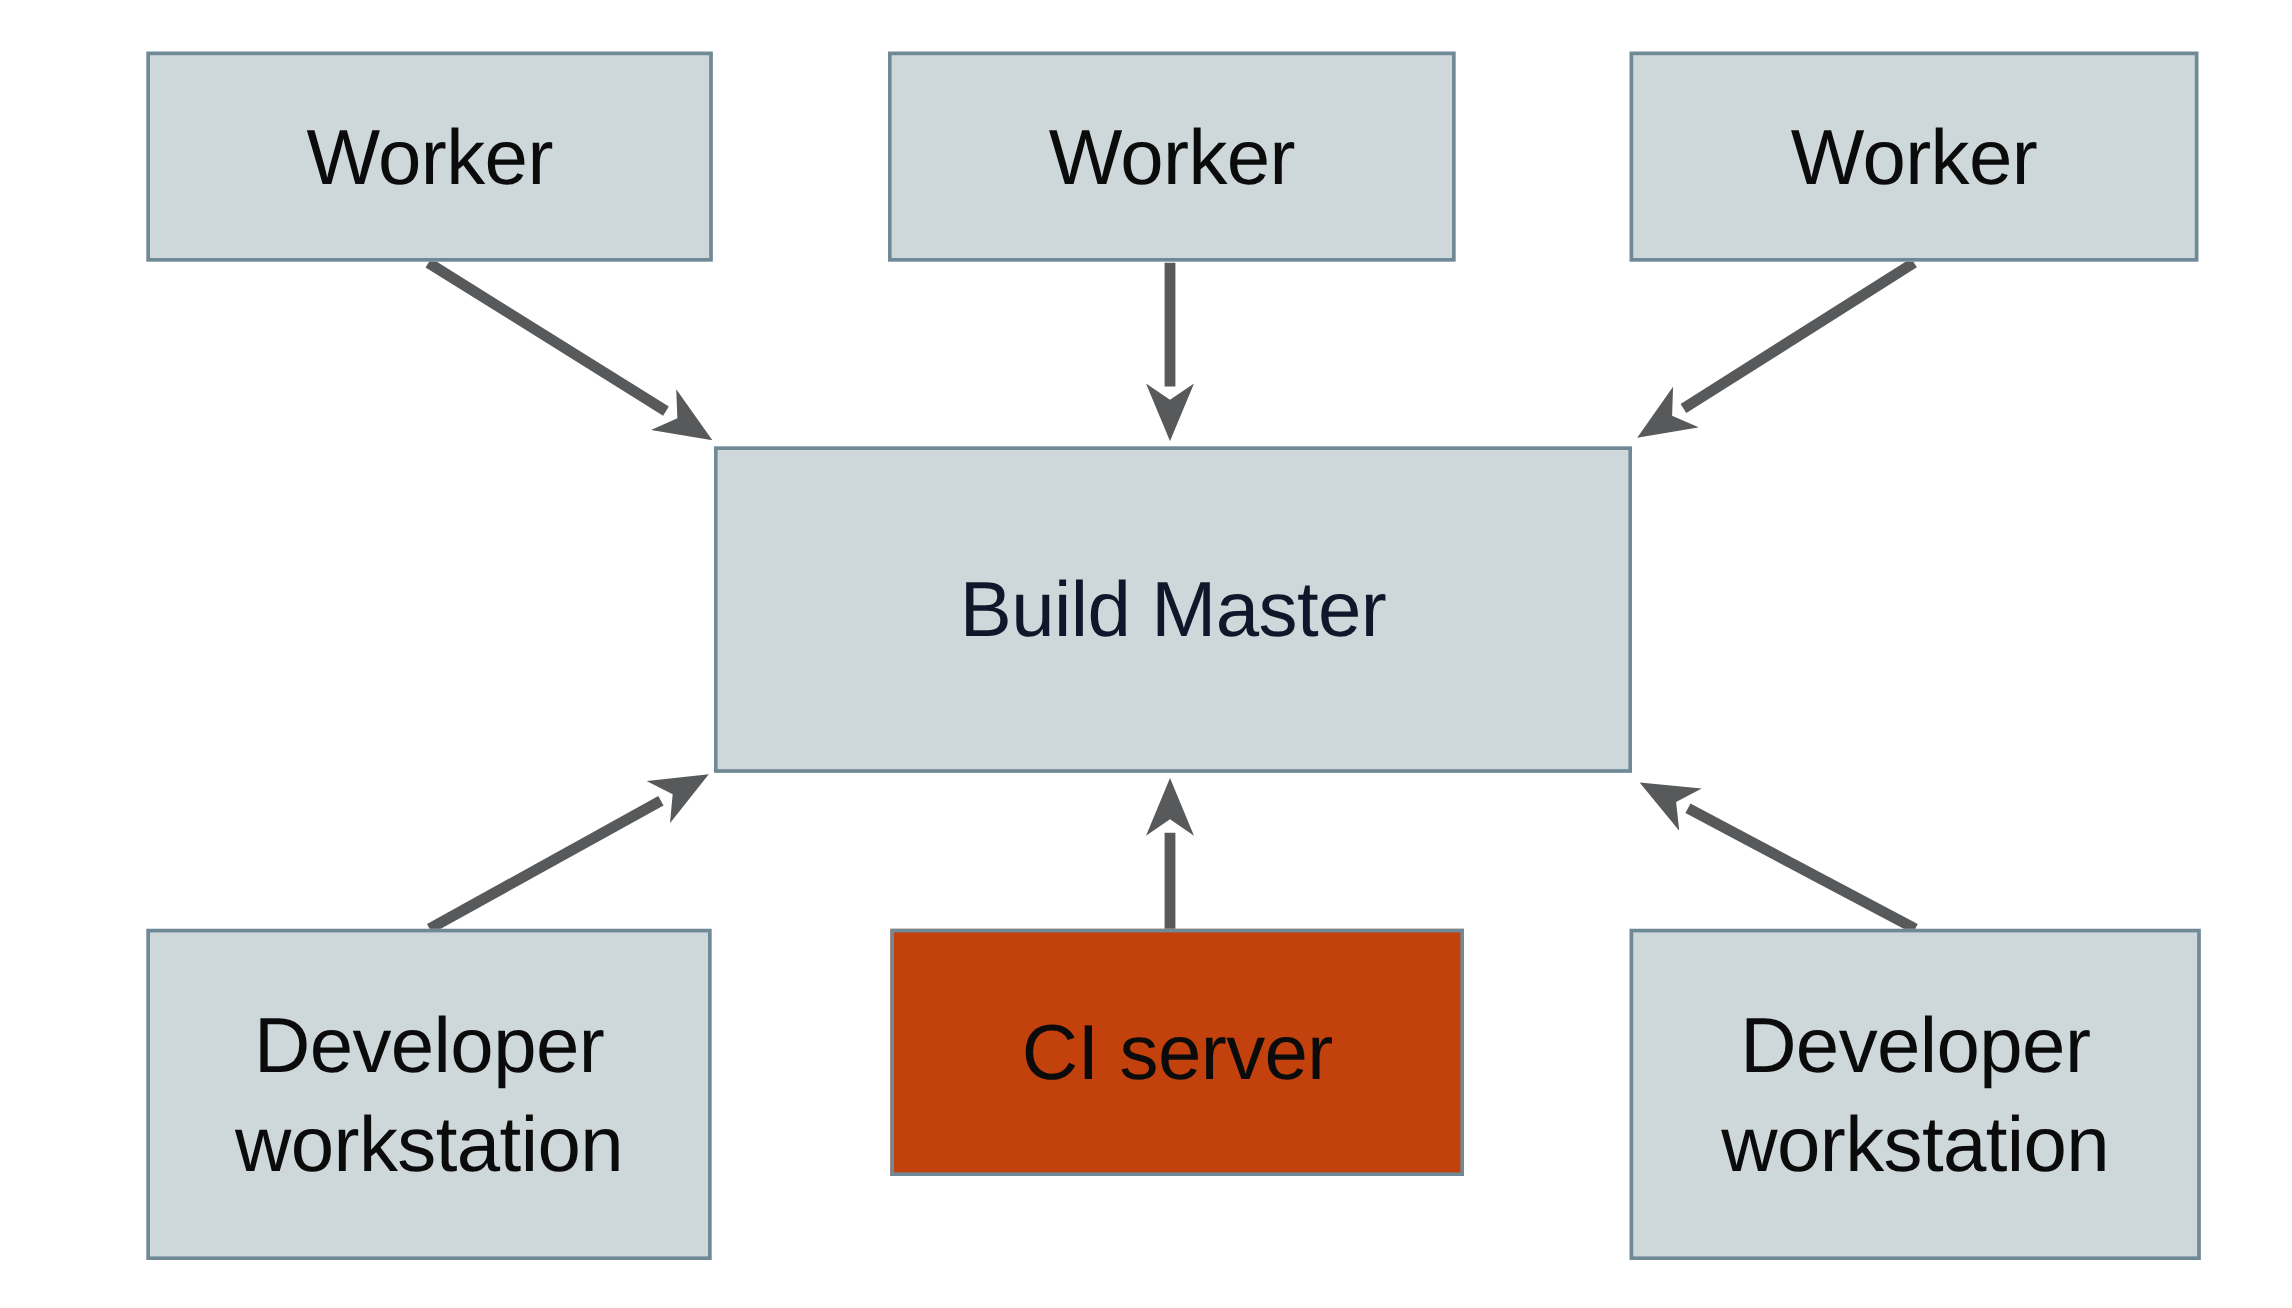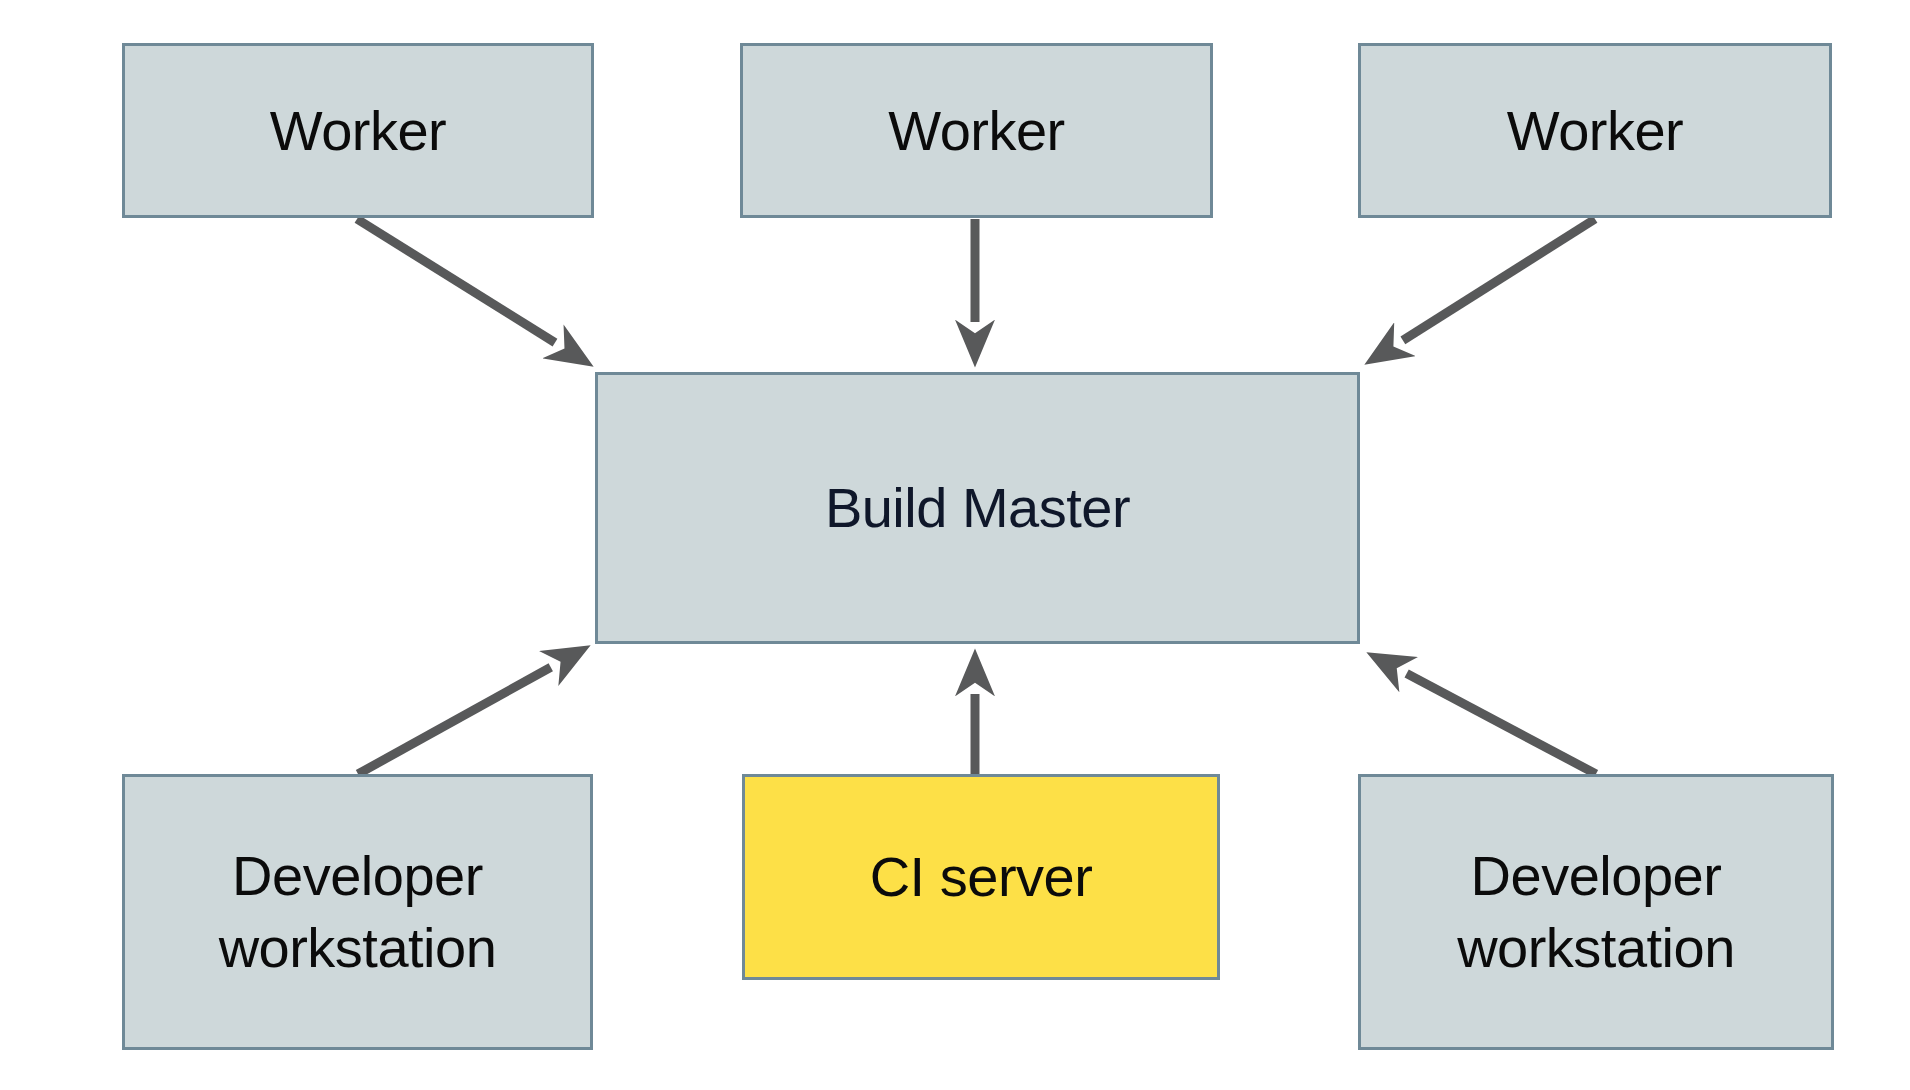--- a/index.html
+++ b/index.html
@@ -29,21 +29,21 @@
     position: absolute;
     box-sizing: border-box;
     border-style: solid;
     border-width: 3px;
     display: flex;
     align-items: center;
     justify-content: center;
     text-align: center;
   }
   .node .label {
-    font-size: 56px;
+    font-size: 65px;
     line-height: 1.28;
     letter-spacing: -0.5px;
     padding: 0 8px;
     color: #0b0b0b;
   }
 </style>
 </head>
 <body>
 
 <div id="stage">
@@ -71,20 +71,20 @@
       </div>
       <div class="node" style="left: 1358px; top: 43px; width: 474px; height: 175px; background: rgb(206, 216, 218); border-color: rgb(111, 137, 151);">
         <div class="label" style="color: rgb(11, 11, 11);">Worker</div>
       </div>
       <div class="node" style="left: 595px; top: 372px; width: 765px; height: 272px; background: rgb(206, 216, 218); border-color: rgb(111, 137, 151);">
         <div class="label" style="color: #0f172a;">Build Master</div>
       </div>
       <div class="node" style="left: 122px; top: 774px; width: 471px; height: 276px; background: rgb(206, 216, 218); border-color: rgb(111, 137, 151);">
         <div class="label" style="color: rgb(11, 11, 11);">Developer workstation</div>
       </div>
-      <div class="node" style="left: 742px; top: 774px; width: 478px; height: 206px; background: #fde047; border-color: rgb(111, 137, 151);">
+      <div class="node" style="left: 742px; top: 774px; width: 478px; height: 206px; background: #c2410c; border-color: rgb(111, 137, 151);">
         <div class="label" style="color: rgb(11, 11, 11);">CI server</div>
       </div>
       <div class="node" style="left: 1358px; top: 774px; width: 476px; height: 276px; background: rgb(206, 216, 218); border-color: rgb(111, 137, 151);">
         <div class="label" style="color: rgb(11, 11, 11);">Developer workstation</div>
       </div>
     </div>
 </div>
 
 </body></html>

